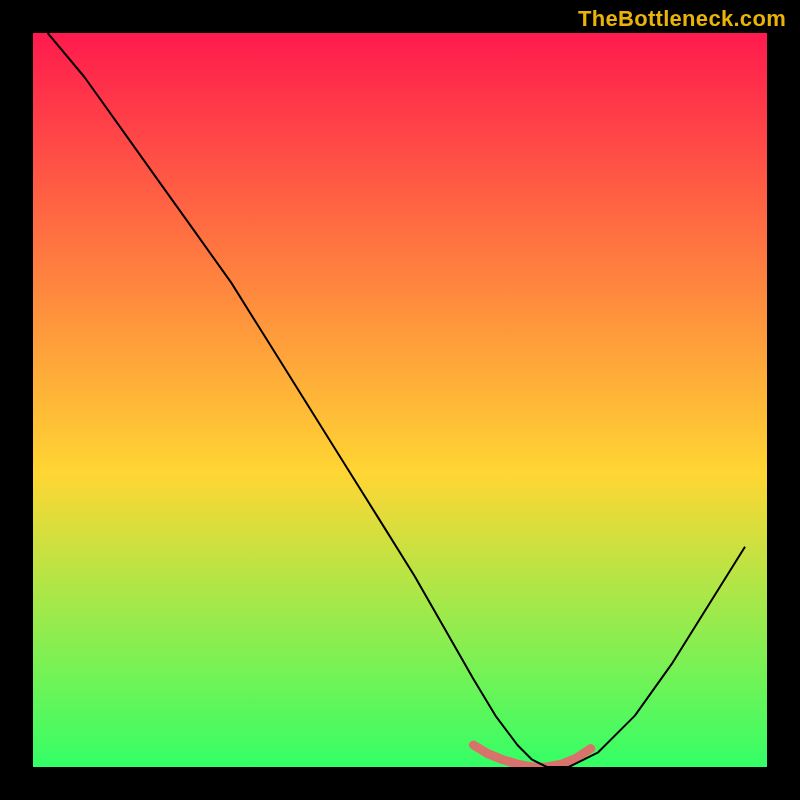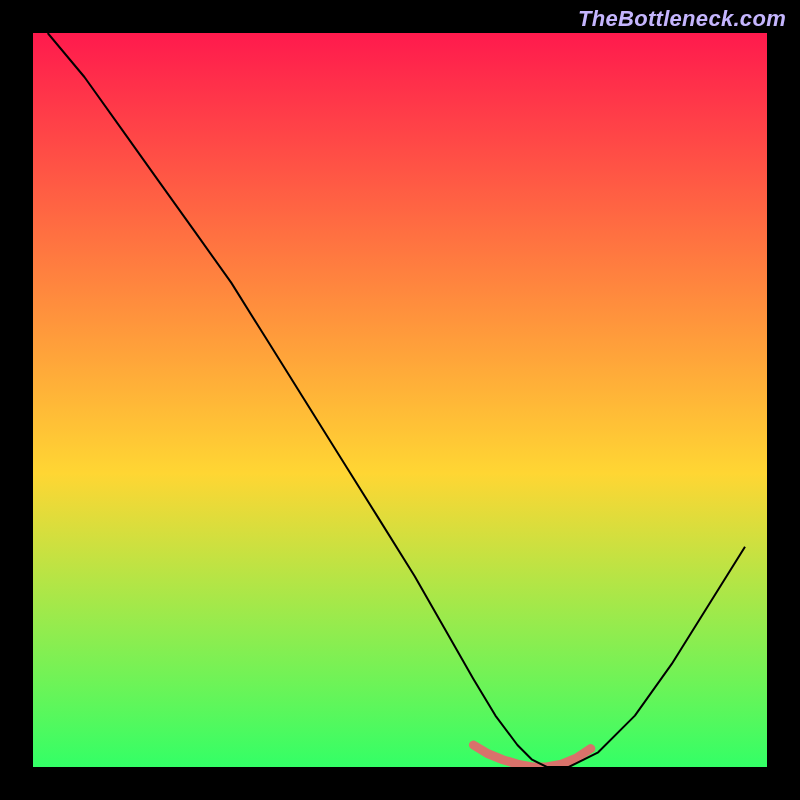--- a/index.html
+++ b/index.html
@@ -14,27 +14,26 @@
   .stage {
     position: relative;
     width: 800px;
     height: 800px;
     background: #000;
   }
   .watermark {
     position: absolute;
     top: 6px;
     right: 14px;
-    color: #c4b5fd;
+    color: #eab308;
     font-size: 22px;
     font-weight: 600;
     letter-spacing: 0.3px;
     z-index: 5;
     user-select: none;
-    font-style: italic;
   }
   svg.plot {
     display: block;
   }
 </style>
 </head>
 <body>
 
 <div class="stage">
 

